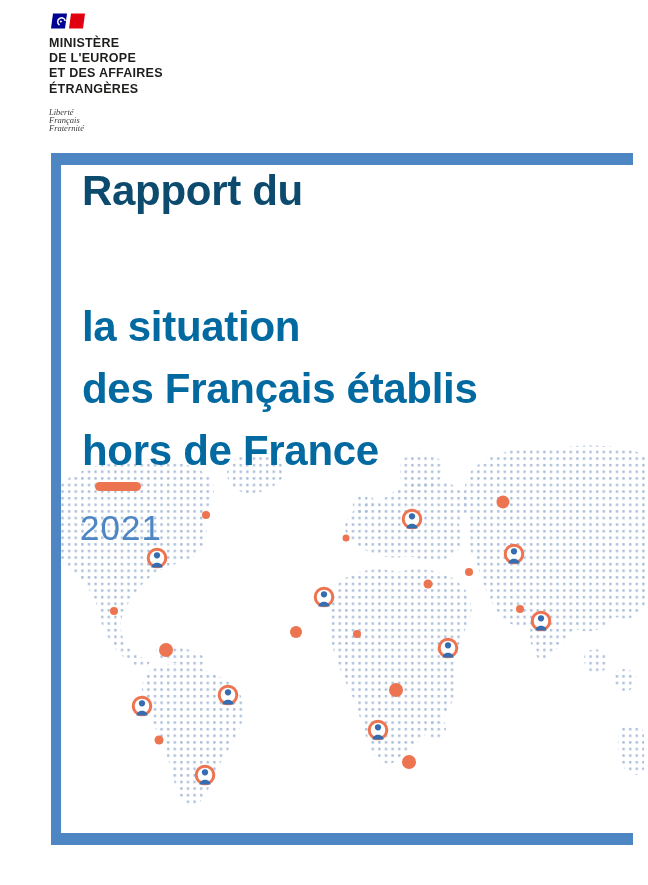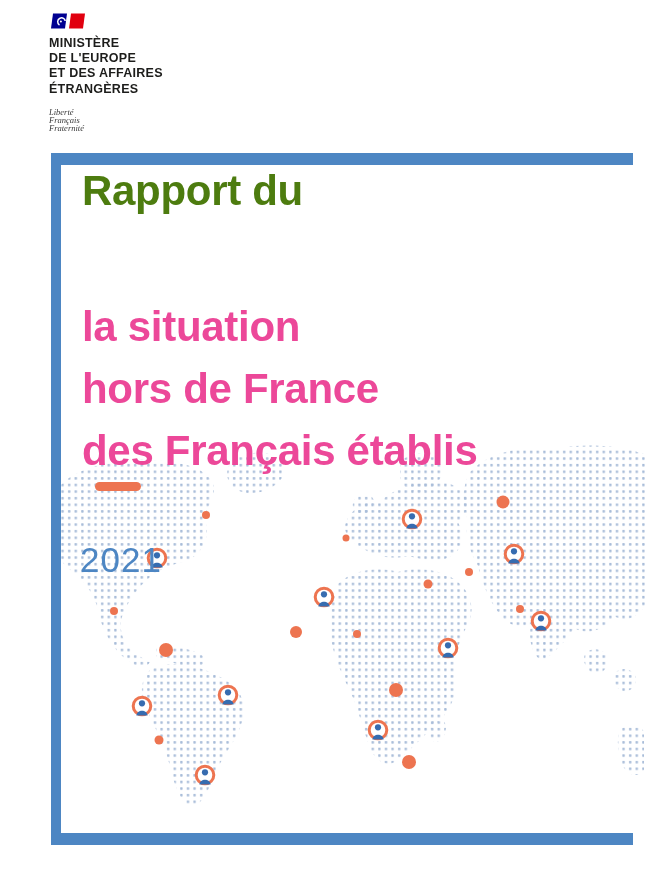--- a/index.html
+++ b/index.html
@@ -17,21 +17,21 @@
   .bar-left{left:51px;top:153px;width:10px;height:692px;}
   .bar-top{left:51px;top:153px;width:582px;height:12px;}
   .bar-bottom{left:51px;top:833px;width:582px;height:12px;}
   
   .title-block{position:absolute;left:82px;z-index:4;font-weight:bold;
                font-size:42px;letter-spacing:-.3px;margin:0;}
   .title-1{top:156px;line-height:69px;}
   .title-2{top:296px;line-height:62px;}
   .title-block span{display:block;white-space:nowrap;}
   .accent-dash{position:absolute;left:95px;top:482px;width:46px;height:9px;border-radius:4.5px;z-index:4;}
-  .year{position:absolute;left:80px;top:542px;font-size:35px;font-weight:400;
+  .year{position:absolute;left:80px;top:510px;font-size:35px;font-weight:400;
         letter-spacing:1px;line-height:1;z-index:4;}
   
   .map-svg{position:absolute;left:0;top:0;width:648px;height:885px;z-index:1;}
   .marker-svg{position:absolute;left:0;top:0;width:648px;height:885px;z-index:3;pointer-events:none;}
 </style>
 </head>
 <body>
 
 <div class="page">
 
@@ -141,25 +141,25 @@
       <div>Liberté</div>
       <div>Français</div>
       <div>Fraternité</div>
     </div>
   </div>
 
   <div class="frame-bar bar-left" style="background: rgb(77, 134, 195);"></div>
   <div class="frame-bar bar-top" style="background: rgb(77, 134, 195);"></div>
   <div class="frame-bar bar-bottom" style="background: rgb(77, 134, 195);"></div>
 
-  <h1 class="title-block title-1" style="color: #4d7c0f; text-align: center;">
+  <h1 class="title-block title-1" style="color: #0c4a6e; text-align: center;">
     <span>Rapport du</span>
   </h1>
-  <h1 class="title-block title-2" style="color: #ec4899;">
+  <h1 class="title-block title-2" style="color: #0369a1;">
     <span>la situation</span>
+    <span>des Français établis</span>
     <span>hors de France</span>
-    <span>des Français établis</span>
   </h1>
 
   <div class="accent-dash" style="background: rgb(237, 116, 80);"></div>
   <div class="year" style="color: rgb(77, 134, 195);">2021</div>
 
 </div>
 
 </body></html>

